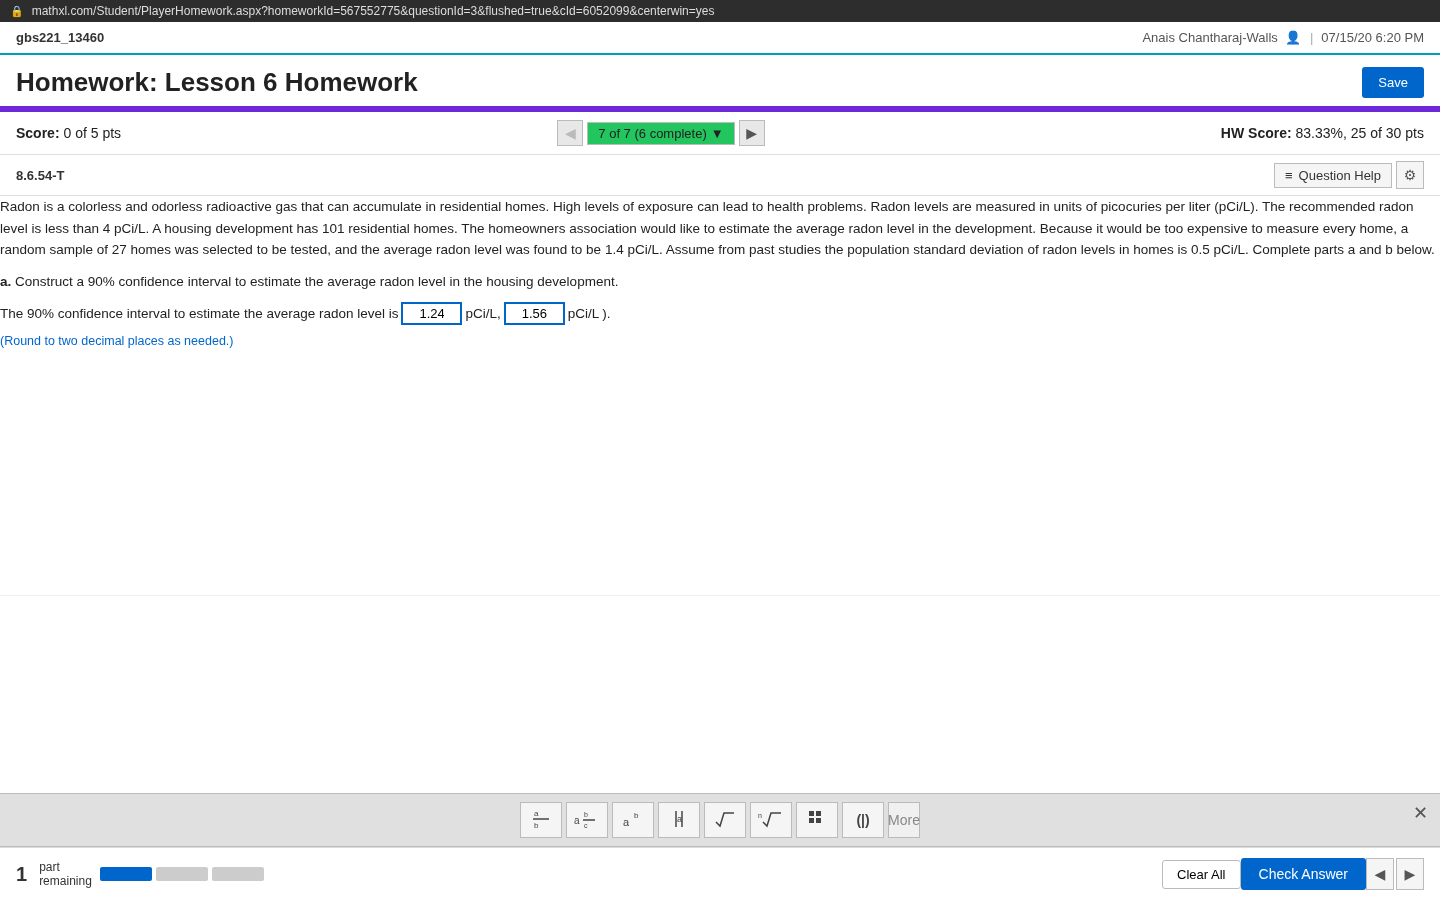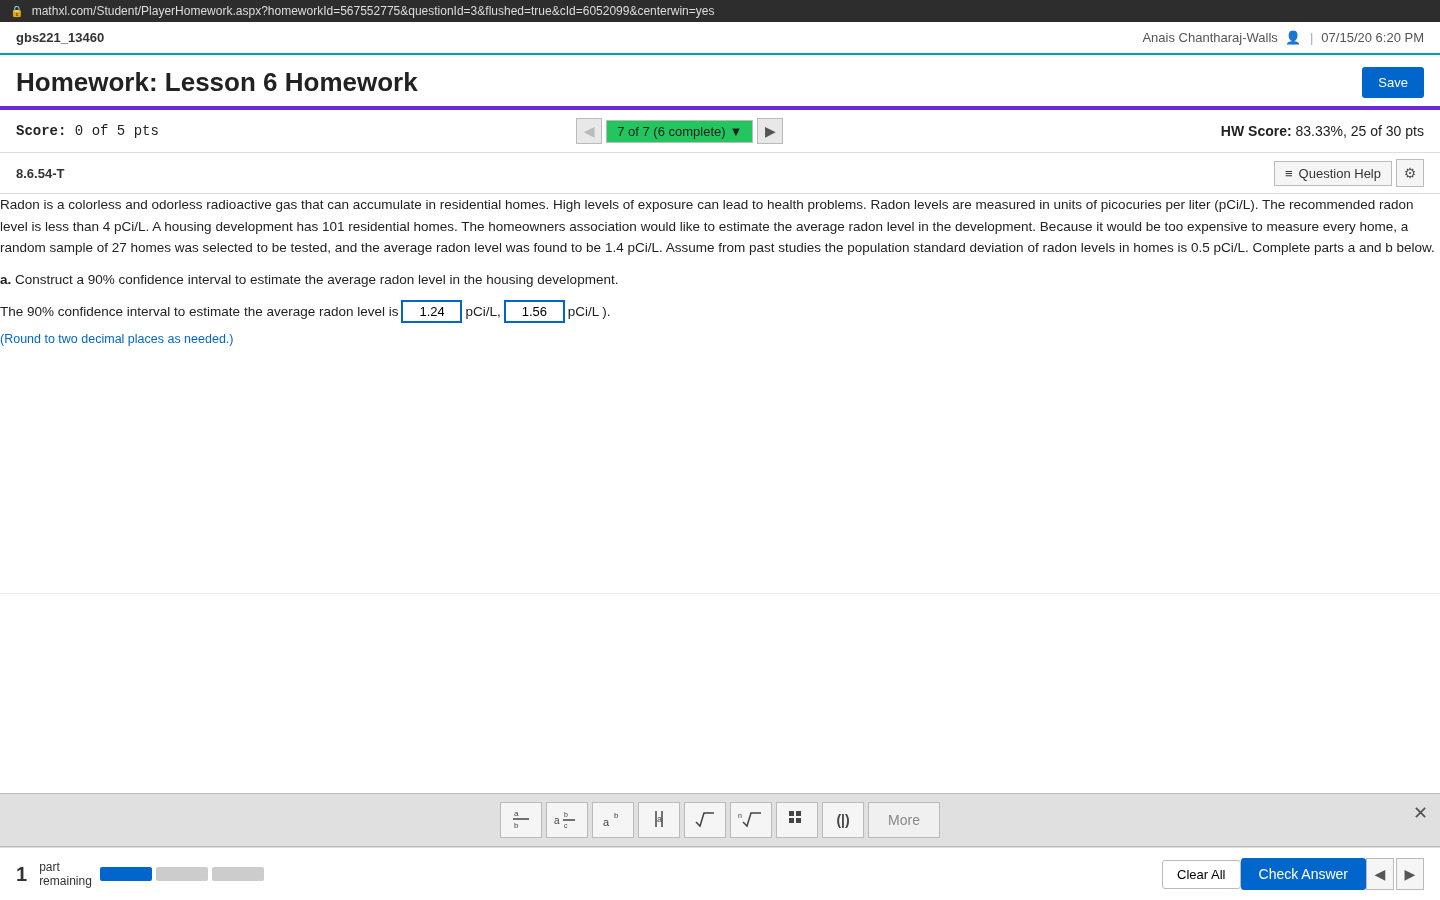--- a/index.html
+++ b/index.html
@@ -30,42 +30,42 @@
     .top-nav .site-id { font-size: 13px; color: #333; font-weight: bold; }
     .top-nav .user-info { font-size: 13px; color: #555; display: flex; align-items: center; gap: 8px; }
     .top-nav .user-info .divider { color: #aaa; }
 
     
     .page-header {
       padding: 12px 16px 8px 16px;
       display: flex;
       justify-content: space-between;
       align-items: center;
-      border-bottom: 4px solid #6d28d9;
+      border-bottom: 6px solid #6d28d9;
     }
     .page-header h1 { font-size: 26px; font-weight: bold; color: #222; }
     .btn-save {
       background: #0066cc;
       color: #fff;
       border: none;
       padding: 8px 16px;
       font-size: 13px;
       cursor: pointer;
       border-radius: 3px;
     }
 
     
     .score-row {
       padding: 8px 16px;
       display: flex;
       justify-content: space-between;
       align-items: center;
       border-bottom: 1px solid #ddd;
     }
-    .score-left { font-size: 14px; font-family: Liberation Mono, monospace; }
+    .score-left { font-size: 14px; }
     .score-left strong { font-weight: bold; }
     .score-nav { display: flex; align-items: center; gap: 4px; }
     .nav-btn {
       background: #e8e8e8;
       border: 1px solid #bbb;
       width: 26px; height: 26px;
       cursor: pointer;
       display: flex; align-items: center; justify-content: center;
       font-size: 14px;
       color: #555;
@@ -155,21 +155,21 @@
     .math-btn {
       background: #f5f5f5;
       border: 1px solid #bbb;
       width: 42px; height: 36px;
       display: flex; align-items: center; justify-content: center;
       cursor: pointer;
       font-size: 14px;
       color: #444;
     }
     .math-btn.more-btn {
-      width: 72px;
+      width: 32px;
       color: #888;
       background: #f0f0f0;
     }
     .close-toolbar-btn {
       position: absolute;
       right: 12px;
       top: 8px;
       background: none;
       border: none;
       font-size: 18px;

